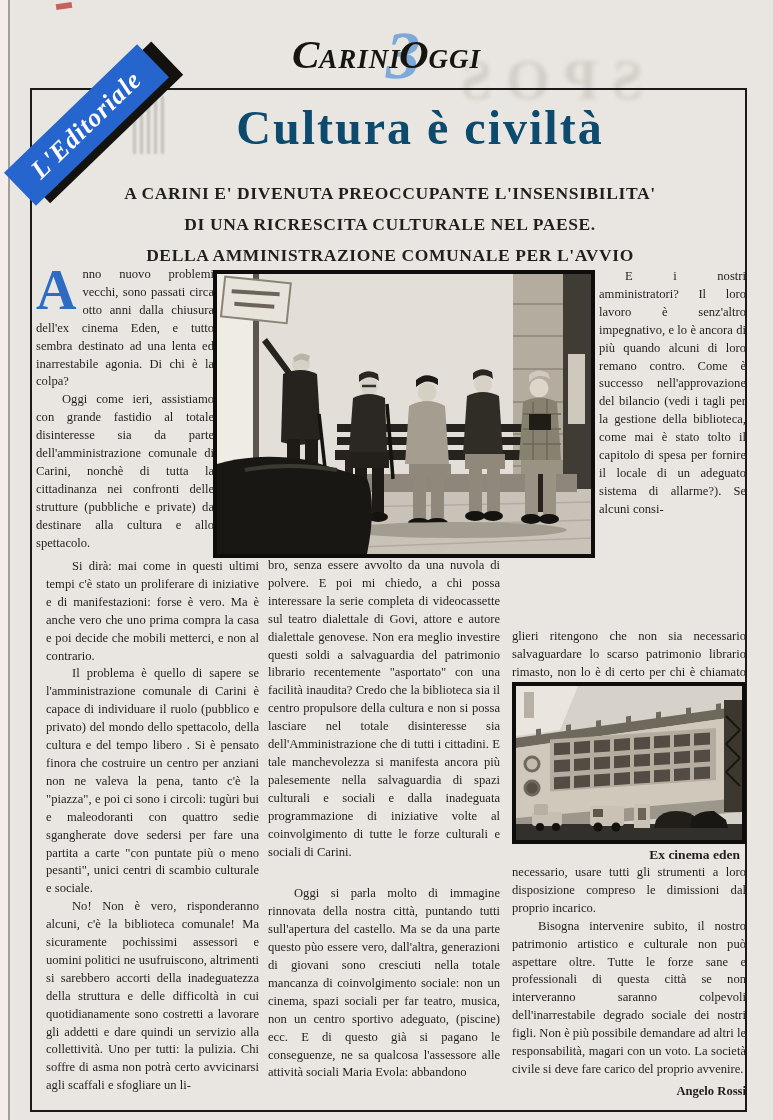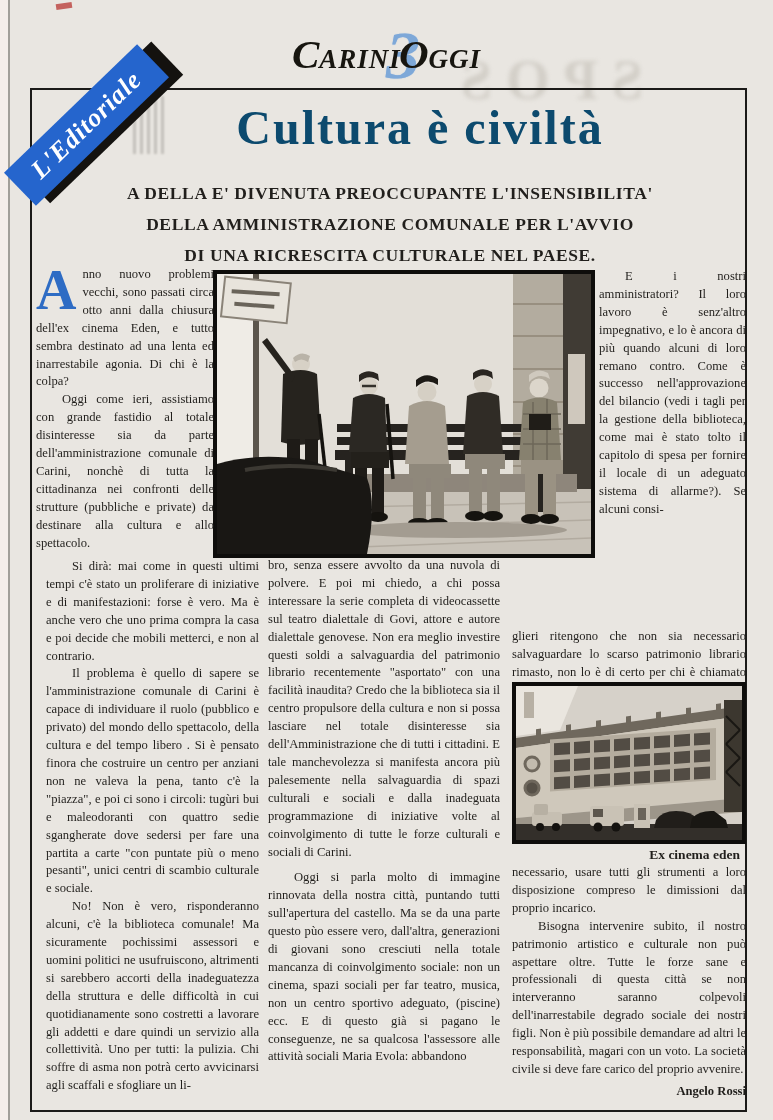--- a/index.html
+++ b/index.html
@@ -34,21 +34,21 @@
 
   .title{position:absolute;left:120px;top:100px;width:600px;text-align:center;
     color:#0c4a6e;font-weight:bold;font-size:48px;letter-spacing:2px;}
   .subtitle{position:absolute;left:60px;top:178px;width:660px;text-align:center;
     font-weight:bold;font-size:17.5px;letter-spacing:.6px;color:#211f1c;line-height:31px;}
 
   
   .tblock{position:absolute;color:#211f1c;font-size:12.6px;line-height:17.9px;}
   .tblock p{margin:0;text-align:justify;}
   .tblock p.indent{text-indent:26px;}
-  .tblock p.gap{margin-top:8px;}
+  .tblock p.gap{margin-top:24px;}
   .dropcap{float:left;color:#2e6cc4;font-size:56px;line-height:44px;padding:2px 6px 0 0;font-weight:bold;}
 
   .col-left-top{left:36px;top:266px;width:178px;}
   .col-left-bottom{left:36px;top:558px;width:213px;margin-left:10px;}
   .col-middle{left:268px;top:557px;width:232px;}
   .col-right-top{left:599px;top:268px;width:147px;}
   .col-right-wide{left:512px;top:580px;width:234px;margin-top:48px;}
   .col-right-bottom{left:512px;top:864px;width:234px;}
   .signature{font-weight:bold;text-align:right !important;margin-top:4px !important;}
 
@@ -83,23 +83,23 @@
 
   <div class="ribbon">
     <span>L'Editoriale</span>
   </div>
 
   <div class="frame"></div>
 
   <div class="title">Cultura è civiltà</div>
 
   <div class="subtitle">
-    <div>A DELLA E' DIVENUTA PREOCCUPANTE L'INSENSIBILITA'</div>
+    <div>A CARINI E' DIVENUTA PREOCCUPANTE L'INSENSIBILITA'</div>
+    <div>DI UNA RICRESCITA CULTURALE NEL PAESE.</div>
     <div>DELLA AMMINISTRAZIONE COMUNALE PER L'AVVIO</div>
-    <div>DI UNA RICRESCITA CULTURALE NEL PAESE.</div>
   </div>
 
   <div class="photo1">
     <svg width="374" height="280" viewBox="0 0 374 280">
       <rect x="0" y="0" width="374" height="280" fill="#e3dfd8"></rect>
 
       <rect x="296" y="0" width="50" height="230" fill="#b3ac9f"></rect>
       <g stroke="#988f80" stroke-width="2">
         <line x1="296" y1="30" x2="346" y2="30"></line>
           <line x1="296" y1="62" x2="346" y2="62"></line>

